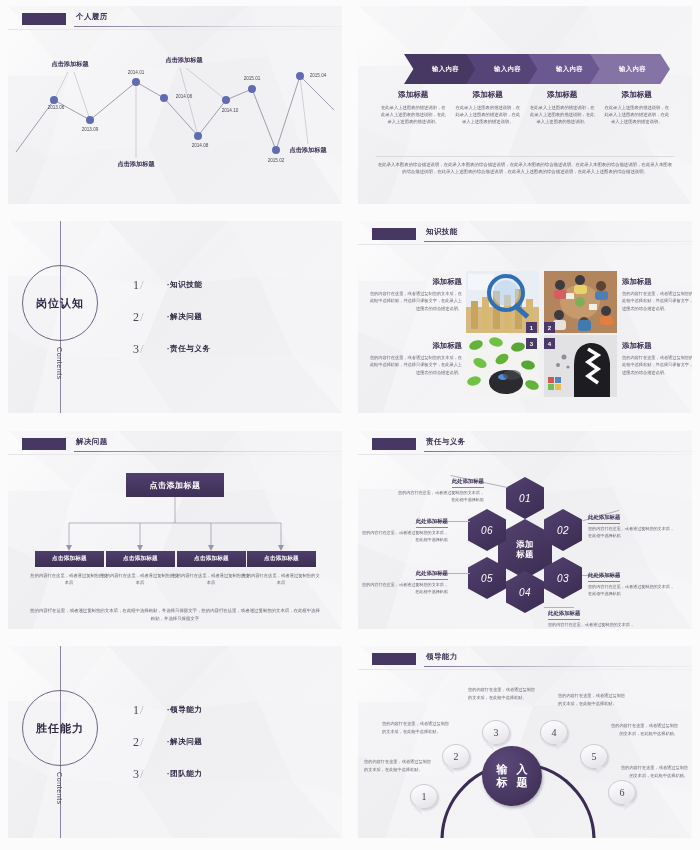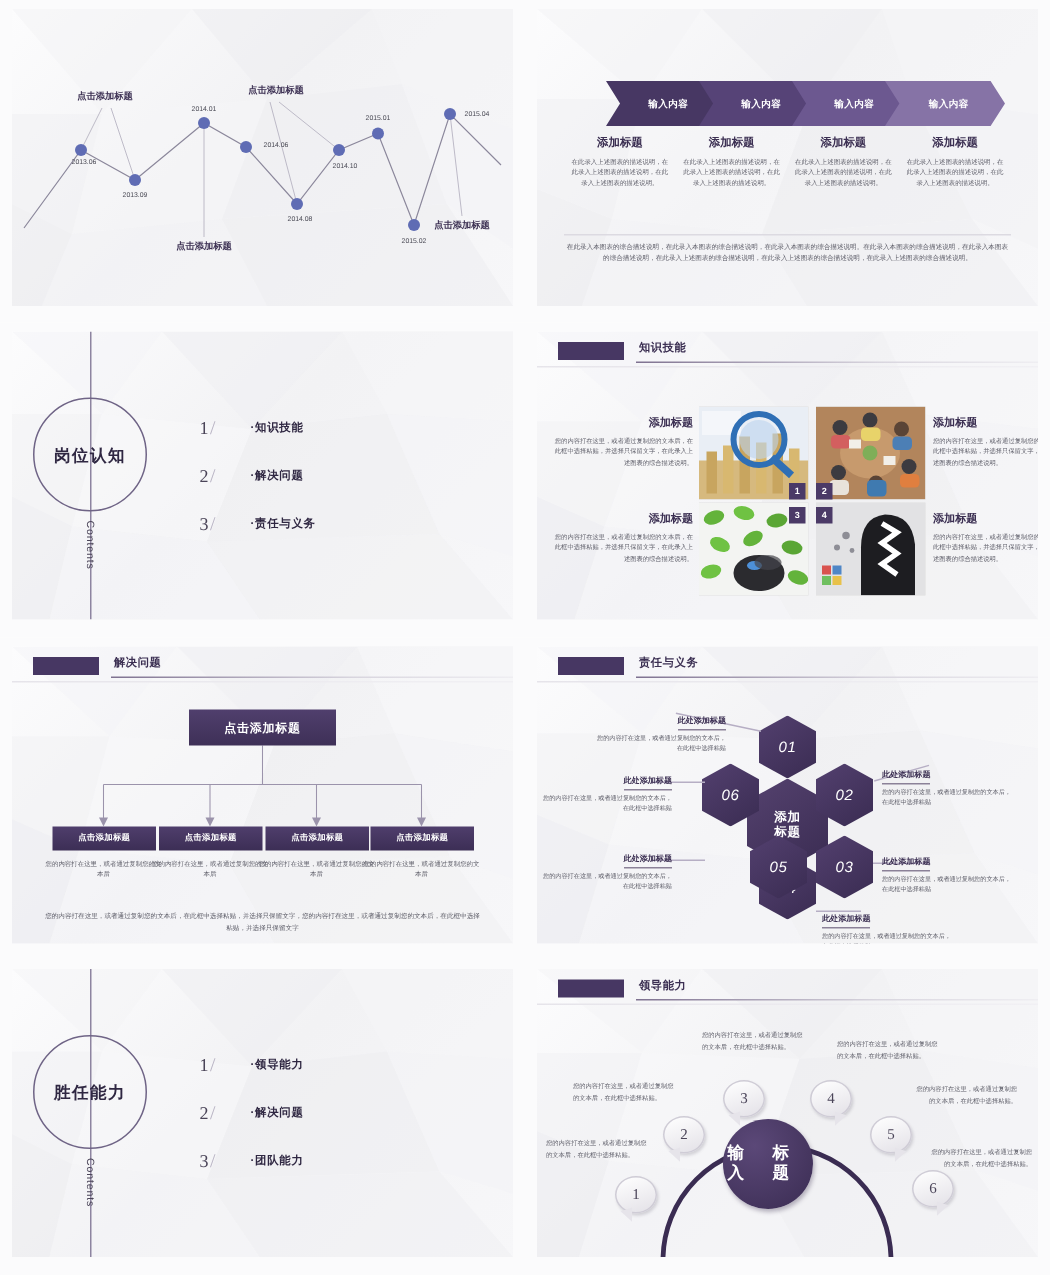--- a/index.html
+++ b/index.html
@@ -140,21 +140,21 @@
   .hxt p { font-size:4.1px; line-height:1.7; color:#5d5d68; }
   .hxt.r { text-align:right; }
   .hxc { position:absolute; background:#b6aec4; height:.6px; }
 
   
   .ld { position:absolute; left:0; top:26px; width:334px; height:168px; }
   .arcsvg { position:absolute; inset:0; width:100%; height:100%; }
   .ldc {
     position:absolute; left:124px; top:74px; width:60px; height:60px; border-radius:50%;
     background:radial-gradient(circle at 35% 30%,#5b4878,#3a2c52);
-    display:flex; align-items:center; justify-content:center;
+    display:flex; flex-direction:column; align-items:center; justify-content:center;
     box-shadow:1px 2px 3px rgba(60,50,80,.35);
   }
   .ldc span { font-size:11px; color:#fff; font-weight:bold; letter-spacing:3px; line-height:1.22; padding-left:3px;}
   .bub {
     position:absolute; width:28px; height:25px; border-radius:50%;
     background:linear-gradient(160deg,#ffffff,#e3e1e7);
     border:.7px solid #cfccd6;
     display:flex; align-items:center; justify-content:center;
     box-shadow:1px 1.5px 2px rgba(90,85,105,.22);
   }
@@ -184,20 +184,26 @@
           <polygon points="0,70 60,70 40,150 0,130" fill="#f1f1f4"></polygon>
           <polygon points="60,70 170,60 140,140 40,150" fill="#f6f6f8"></polygon>
           <polygon points="170,60 260,50 290,130 140,140" fill="#efeff2"></polygon>
           <polygon points="260,50 334,80 334,160 290,130" fill="#f4f4f7"></polygon>
           <polygon points="0,130 40,150 20,198 0,198" fill="#ededf0"></polygon>
           <polygon points="40,150 140,140 170,198 20,198" fill="#f3f3f6"></polygon>
           <polygon points="140,140 290,130 334,198 170,198" fill="#eeeef1"></polygon>
         </svg>
       </div>
 
+      <div class="hdr">
+        <div class="blk"></div>
+        <div class="ttl">个人履历</div>
+        <div class="rule"></div>
+        <div class="rule2"></div>
+      </div>
 
       <div class="chart">
         <svg viewBox="0 0 334 168" preserveAspectRatio="none">
           <polyline points="8,120 46,68 82,88 128,50 156,66 190,104 218,68 244,57 268,118 292,44 326,78" fill="none" stroke="#8b879b" stroke-width="0.8"></polyline>
 
           <line x1="46" y1="68" x2="60" y2="40" stroke="#b7b3c2" stroke-width="0.6"></line>
           <line x1="82" y1="88" x2="66" y2="40" stroke="#b7b3c2" stroke-width="0.6"></line>
           <line x1="128" y1="50" x2="128" y2="126" stroke="#b7b3c2" stroke-width="0.6"></line>
           <line x1="190" y1="104" x2="172" y2="36" stroke="#b7b3c2" stroke-width="0.6"></line>
           <line x1="218" y1="68" x2="178" y2="36" stroke="#b7b3c2" stroke-width="0.6"></line>
@@ -547,21 +553,21 @@
           </div>
         <div class="hex" style="left:186px;top:52px;align-items:center;">
             <span>02</span>
           </div>
         <div class="hex" style="left:186px;top:100px;">
             <span>03</span>
           </div>
         <div class="hex" style="left:148px;top:114px;">
             <span>04</span>
           </div>
-        <div class="hex" style="left:110px;top:100px;margin-left:32px;">
+        <div class="hex" style="left:110px;top:100px;">
             <span>05</span>
           </div>
         <div class="hex" style="left:110px;top:52px;">
             <span>06</span>
           </div>
 
         <div class="hxc" style="left:92px;top:24px;width:58px;transform:rotate(12deg);"></div>
         <div class="hxc" style="left:224px;top:58px;width:38px;transform:rotate(-16deg);"></div>
         <div class="hxc" style="left:224px;top:118px;width:38px;"></div>
         <div class="hxc" style="left:186px;top:150px;width:30px;"></div>

